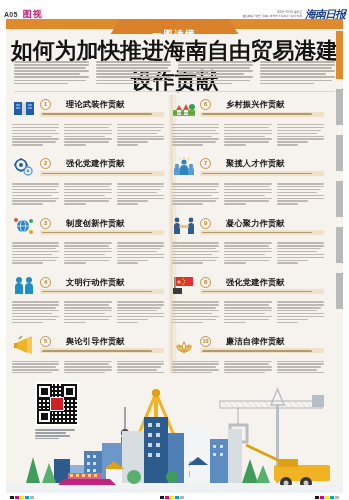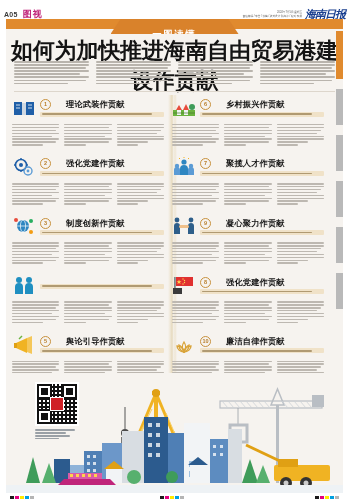--- a/index.html
+++ b/index.html
@@ -347,20 +347,24 @@
             <div class="sec-head">
               <div class="sec-icon">
                 <svg width="22" height="20" viewBox="0 0 22 20">
                   <circle cx="6" cy="5" r="3" fill="#1f8fc1"></circle>
         <path d="M2 19v-7a4 4 0 018 0v7z" fill="#1f8fc1"></path>
         <circle cx="16" cy="5" r="3" fill="#1f8fc1"></circle>
         <path d="M12 19v-7a4 4 0 018 0v7z" fill="#1f8fc1"></path>
                 </svg>
               </div>
               <div class="sec-titles">
+                <div class="sec-title-row">
+                  <span class="num">4</span>
+                  <span class="sec-title">文明行动作贡献</span>
+                </div>
                 <div class="sec-sub" title="推动社会主义核心价值观融入海南文明新风尚">
                   <i></i>
                 </div>
               </div>
             </div>
             <div class="sec-body">
               <div class="bcol">
                 <div class="bline w1"></div>
                 <div class="bline w1"></div>
                 <div class="bline w2"></div>

